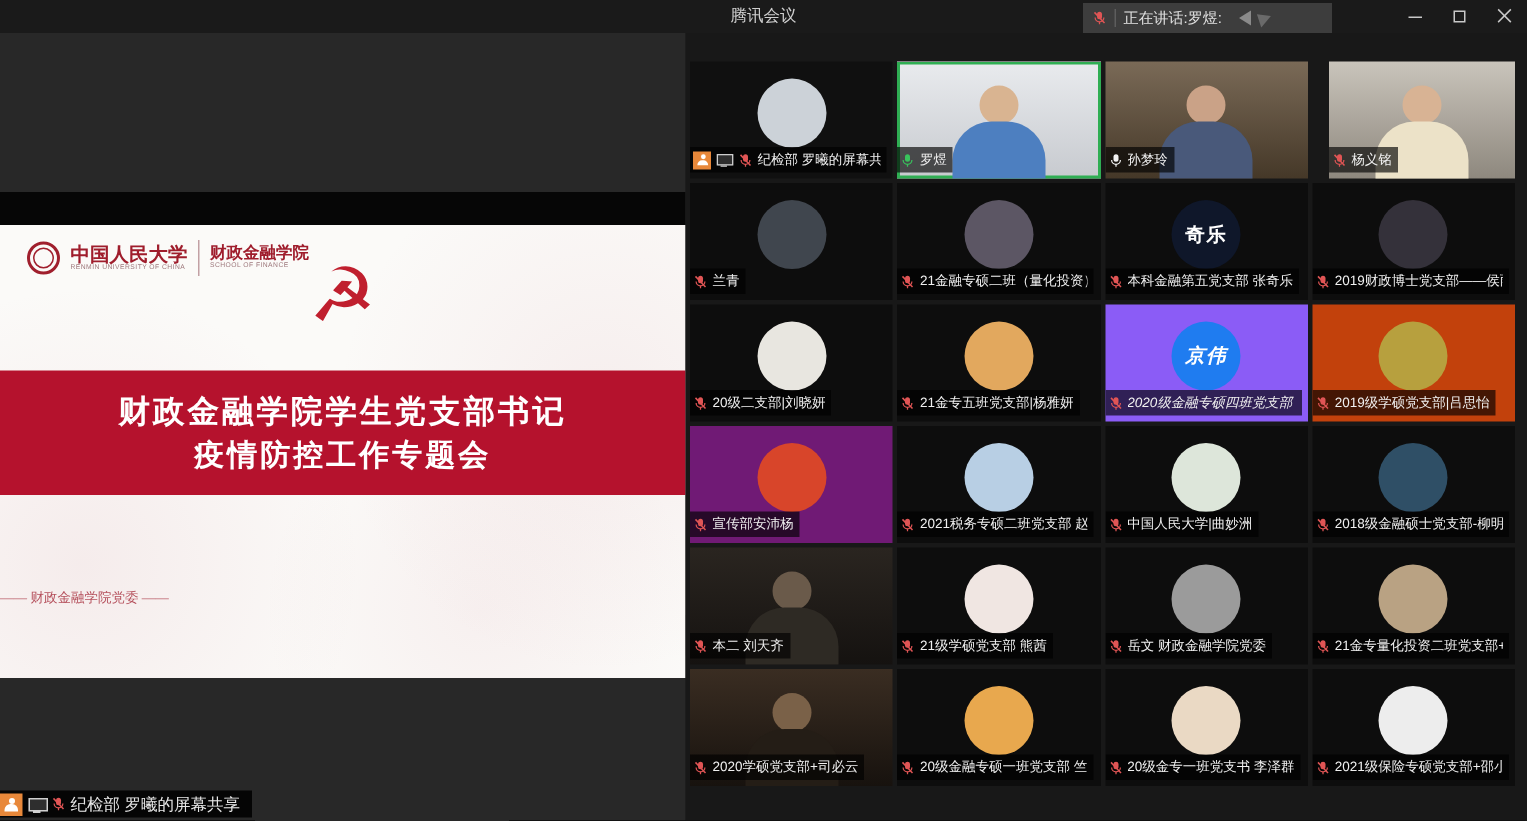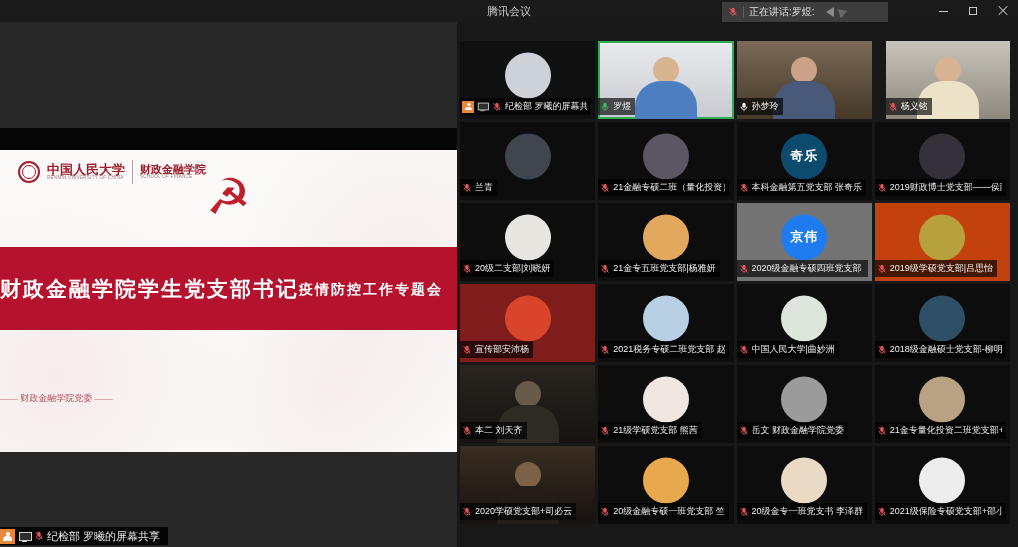--- a/index.html
+++ b/index.html
@@ -39,23 +39,23 @@
   .slide-logo { position:absolute; top:10px; left:18px; display:flex; align-items:center; gap:7px; }
   .seal { width:22px; height:22px; border-radius:50%; border:2px solid #a01f2d; position:relative; }
   .seal::after { content:""; position:absolute; inset:2px; border-radius:50%; border:1px solid #a01f2d; }
   .logo-block { display:flex; flex-direction:column; line-height:1.05; }
   .logo-cn { font-family:"Liberation Serif","DejaVu Serif",serif; font-weight:bold; color:#9f1d2c; }
   .logo-cn.big { font-size:13px; }
   .logo-cn.small { font-size:11px; }
   .logo-en { font-size:4.5px; color:#9f7a7e; letter-spacing:.3px; }
   .logo-sep { width:1px; height:24px; background:#c2a0a4; }
   .emblem { position:absolute; top:22px; left:0; right:0; text-align:center; font-size:50px; line-height:1; color:#c01f2e; font-family:"DejaVu Sans",sans-serif; }
-  .banner { position:absolute; top:97px; left:0; width:457px; height:83px; background:#b5122d; color:#fff; display:flex; flex-direction:row; align-items:center; font-family:Liberation Serif, serif; }
+  .banner { position:absolute; top:97px; left:0; width:457px; height:83px; background:#b5122d; color:#fff; display:flex; flex-direction:column; align-items:center; justify-content:center; font-family:Liberation Serif, serif; }
   .banner .l1 { font-size:21px; font-weight:bold; letter-spacing:2px; }
-  .banner .l2 { font-size:14px; font-weight:bold; letter-spacing:2px; margin-top:2px; }
+  .banner .l2 { font-size:20px; font-weight:bold; letter-spacing:2px; margin-top:2px; }
   .slide-footer { position:absolute; top:242px; left:0; width:457px; text-align:left; font-size:9px; color:#b5505c; font-family:"Liberation Serif","DejaVu Serif",serif; }
 
   
   .share-overlay { position:absolute; left:0; bottom:2px; height:18px; display:flex; align-items:center; gap:3px; background:#050505; padding:0 8px 0 0; z-index:20; }
   .badge-host { width:15px; height:15px; background:#e8883a; display:flex; align-items:center; justify-content:center; }
   .person-glyph { position:relative; width:9px; height:9px; }
   .person-glyph::before { content:""; position:absolute; left:2.5px; top:0; width:4px; height:4px; border-radius:50%; background:#fff; }
   .person-glyph::after { content:""; position:absolute; left:0; top:4.5px; width:9px; height:4.5px; border-radius:4px 4px 0 0; background:#fff; }
   .badge-screen { width:13px; height:11px; position:relative; }
   .badge-screen::before { content:""; position:absolute; left:1px; top:1px; width:11px; height:7px; border:1px solid #cfcfcf; background:#2e2e2e; }
@@ -247,21 +247,21 @@
         <rect class="m-body" x="4" y="1" width="4" height="6" rx="2" fill="#e05555"></rect>
         <path class="m-arc" d="M2.5 5.5 a3.5 3.5 0 0 0 7 0" fill="none" stroke-width="1" stroke="#e05555"></path>
         <line class="m-stem" x1="6" y1="9" x2="6" y2="11" stroke-width="1" stroke="#e05555"></line>
         <line class="m-slash" x1="2" y1="1.5" x2="10" y2="10" stroke-width="1.2" stroke="#e05555"></line>
       </svg>
       <span class="txt">21金融专硕二班（量化投资）…</span>
     </div>
   </div>
 
   <div class="tile" style="background: rgb(13, 13, 13);">
-    <div class="avatar" style="display: flex; background: #0c4a6e; color: rgb(255, 255, 255);">奇乐</div>
+    <div class="avatar" style="display: flex; background: #0f172a; color: rgb(255, 255, 255);">奇乐</div>
 
     <div class="tlabel">
 
       <svg class="mic" viewBox="0 0 12 12">
         <rect class="m-body" x="4" y="1" width="4" height="6" rx="2" fill="#e05555"></rect>
         <path class="m-arc" d="M2.5 5.5 a3.5 3.5 0 0 0 7 0" fill="none" stroke-width="1" stroke="#e05555"></path>
         <line class="m-stem" x1="6" y1="9" x2="6" y2="11" stroke-width="1" stroke="#e05555"></line>
         <line class="m-slash" x1="2" y1="1.5" x2="10" y2="10" stroke-width="1.2" stroke="#e05555"></line>
       </svg>
       <span class="txt">本科金融第五党支部 张奇乐</span>
@@ -306,21 +306,21 @@
       <svg class="mic" viewBox="0 0 12 12">
         <rect class="m-body" x="4" y="1" width="4" height="6" rx="2" fill="#e05555"></rect>
         <path class="m-arc" d="M2.5 5.5 a3.5 3.5 0 0 0 7 0" fill="none" stroke-width="1" stroke="#e05555"></path>
         <line class="m-stem" x1="6" y1="9" x2="6" y2="11" stroke-width="1" stroke="#e05555"></line>
         <line class="m-slash" x1="2" y1="1.5" x2="10" y2="10" stroke-width="1.2" stroke="#e05555"></line>
       </svg>
       <span class="txt">21金专五班党支部|杨雅妍</span>
     </div>
   </div>
 
-  <div class="tile" style="background: #737373;">
+  <div class="tile" style="background: #8b5cf6; font-style: italic;">
     <div class="avatar" style="display: flex; background: rgb(31, 124, 240); color: rgb(255, 255, 255);">京伟</div>
 
     <div class="tlabel">
 
       <svg class="mic" viewBox="0 0 12 12">
         <rect class="m-body" x="4" y="1" width="4" height="6" rx="2" fill="#e05555"></rect>
         <path class="m-arc" d="M2.5 5.5 a3.5 3.5 0 0 0 7 0" fill="none" stroke-width="1" stroke="#e05555"></path>
         <line class="m-stem" x1="6" y1="9" x2="6" y2="11" stroke-width="1" stroke="#e05555"></line>
         <line class="m-slash" x1="2" y1="1.5" x2="10" y2="10" stroke-width="1.2" stroke="#e05555"></line>
       </svg>
@@ -336,21 +336,21 @@
       <svg class="mic" viewBox="0 0 12 12">
         <rect class="m-body" x="4" y="1" width="4" height="6" rx="2" fill="#e05555"></rect>
         <path class="m-arc" d="M2.5 5.5 a3.5 3.5 0 0 0 7 0" fill="none" stroke-width="1" stroke="#e05555"></path>
         <line class="m-stem" x1="6" y1="9" x2="6" y2="11" stroke-width="1" stroke="#e05555"></line>
         <line class="m-slash" x1="2" y1="1.5" x2="10" y2="10" stroke-width="1.2" stroke="#e05555"></line>
       </svg>
       <span class="txt">2019级学硕党支部|吕思怡</span>
     </div>
   </div>
 
-  <div class="tile" style="background: #7f1d1d;">
+  <div class="tile" style="background: #701a75;">
     <div class="avatar" style="display: flex; background: rgb(216, 69, 42); color: rgb(255, 255, 255);"></div>
 
     <div class="tlabel">
 
       <svg class="mic" viewBox="0 0 12 12">
         <rect class="m-body" x="4" y="1" width="4" height="6" rx="2" fill="#e05555"></rect>
         <path class="m-arc" d="M2.5 5.5 a3.5 3.5 0 0 0 7 0" fill="none" stroke-width="1" stroke="#e05555"></path>
         <line class="m-stem" x1="6" y1="9" x2="6" y2="11" stroke-width="1" stroke="#e05555"></line>
         <line class="m-slash" x1="2" y1="1.5" x2="10" y2="10" stroke-width="1.2" stroke="#e05555"></line>
       </svg>

